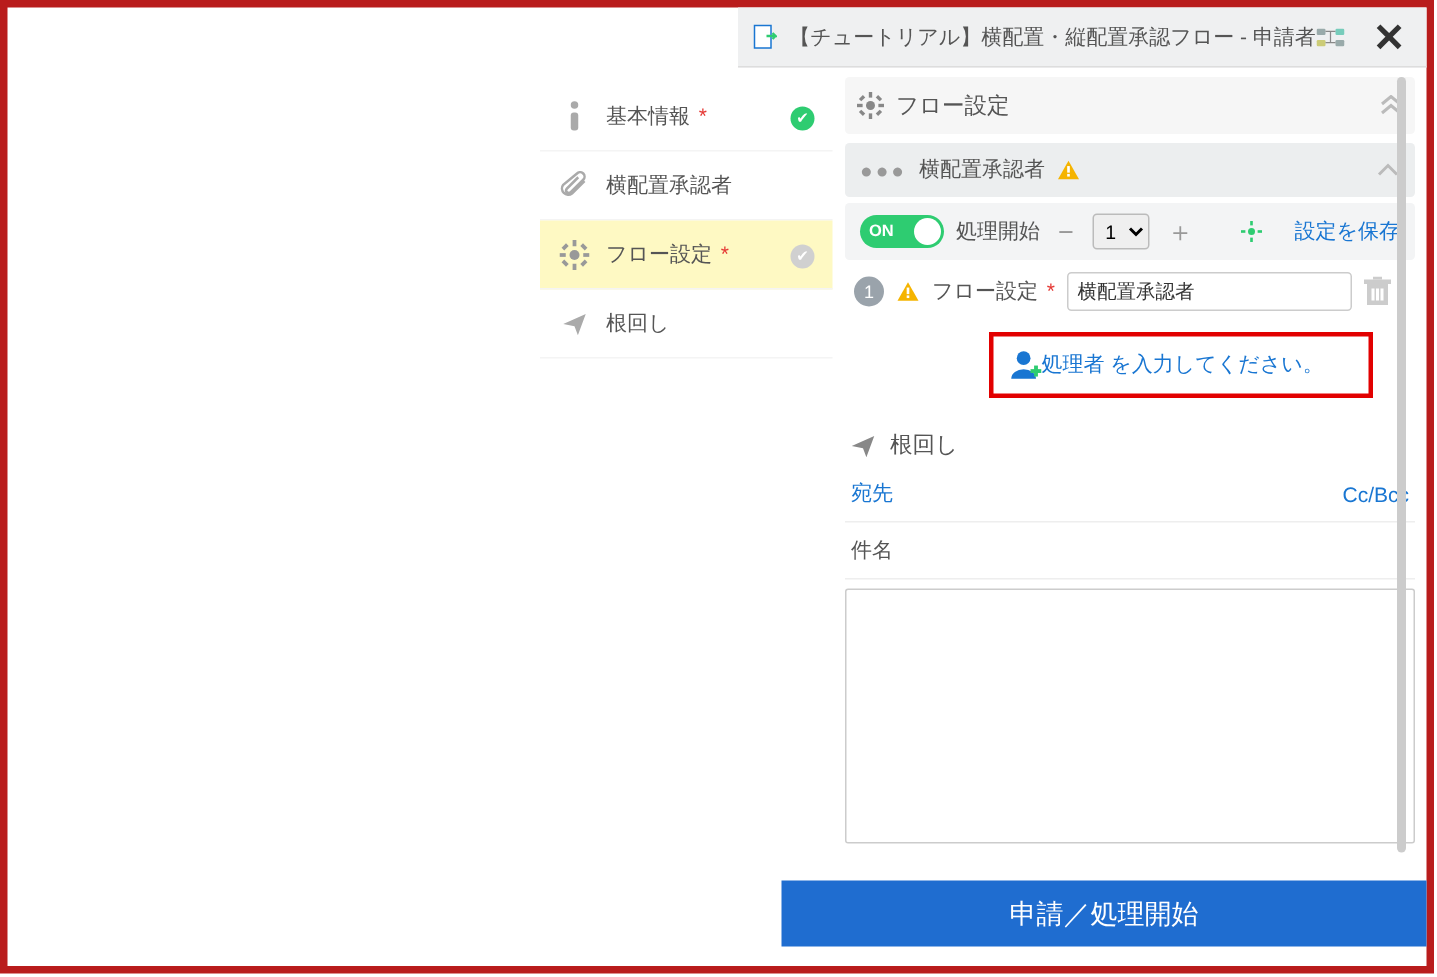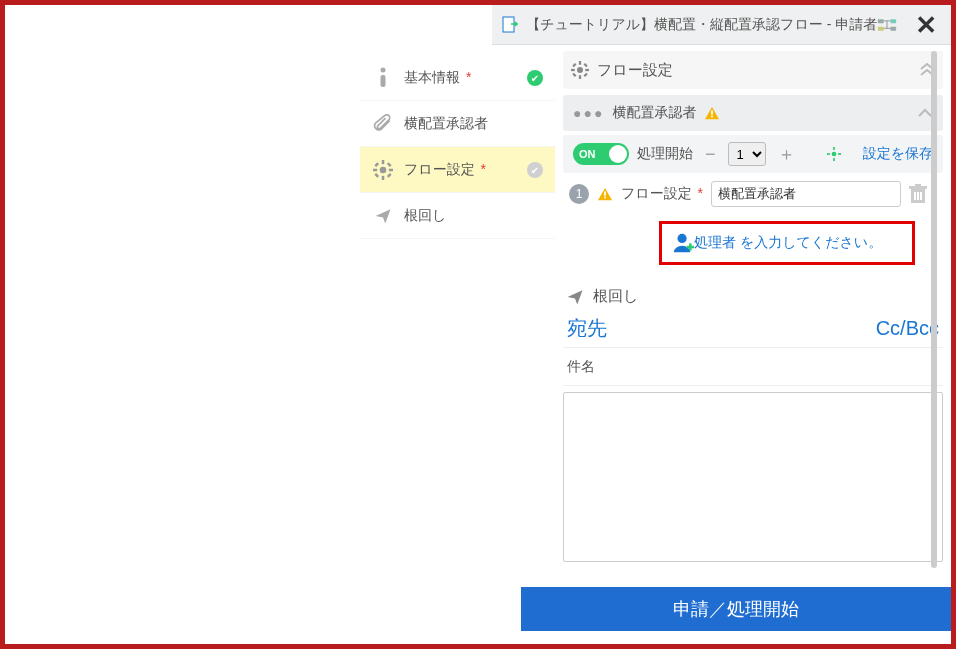--- a/index.html
+++ b/index.html
@@ -50,21 +50,21 @@
   .node-row { display: flex; align-items: center; gap: 8px; padding: 8px 6px; font-size: 14px; color: #555; }
   .num-badge { width: 20px; height: 20px; background: #9aa3ab; color: #fff; border-radius: 50%; display: inline-flex; align-items: center; justify-content: center; font-size: 12px; }
   .node-name-label .req { color: #e53935; margin-left: 2px; }
   .node-name-input { flex: 1; height: 26px; border: 1px solid #ccc; border-radius: 3px; padding: 0 6px; font-size: 13px; color: #333; }
   .trash { width: 28px; color: #bbb; font-size: 18px; cursor: pointer; text-align: center; }
 
   .processor-box { margin: 6px 0 0 96px; width: 256px; border: 3px solid #e20000; padding: 8px 10px; display: flex; align-items: center; color: #1976d2; font-size: 14px; cursor: pointer; }
 
   
   .neg-header { display: flex; align-items: center; gap: 8px; color: #555; font-size: 15px; padding: 4px 2px; }
-  .addr-row { height: 38px; display: flex; align-items: center; padding: 0 4px; color: #1976d2; font-size: 20px; border-bottom: 1px solid #eee; }
+  .addr-row { height: 38px; display: flex; align-items: center; padding: 0 4px; color: #1976d2; font-size: 14px; border-bottom: 1px solid #eee; }
   .addr-row .ccbcc { margin-left: auto; cursor: pointer; }
   .subject-row { height: 38px; display: flex; align-items: center; padding: 0 4px; color: #555; font-size: 14px; border-bottom: 1px solid #eee; }
   .msg-body { height: 170px; border: 1px solid #ccc; margin-top: 6px; border-radius: 2px; }
 
   
   .footer { height: 70px; display: flex; align-items: center; justify-content: center; }
   .submit-btn { width: 430px; height: 44px; background: #1f6dd0; color: #fff; border: none; font-size: 18px; cursor: pointer; display: flex; align-items: center; justify-content: center; }
 
   svg { display: block; }
 </style>

